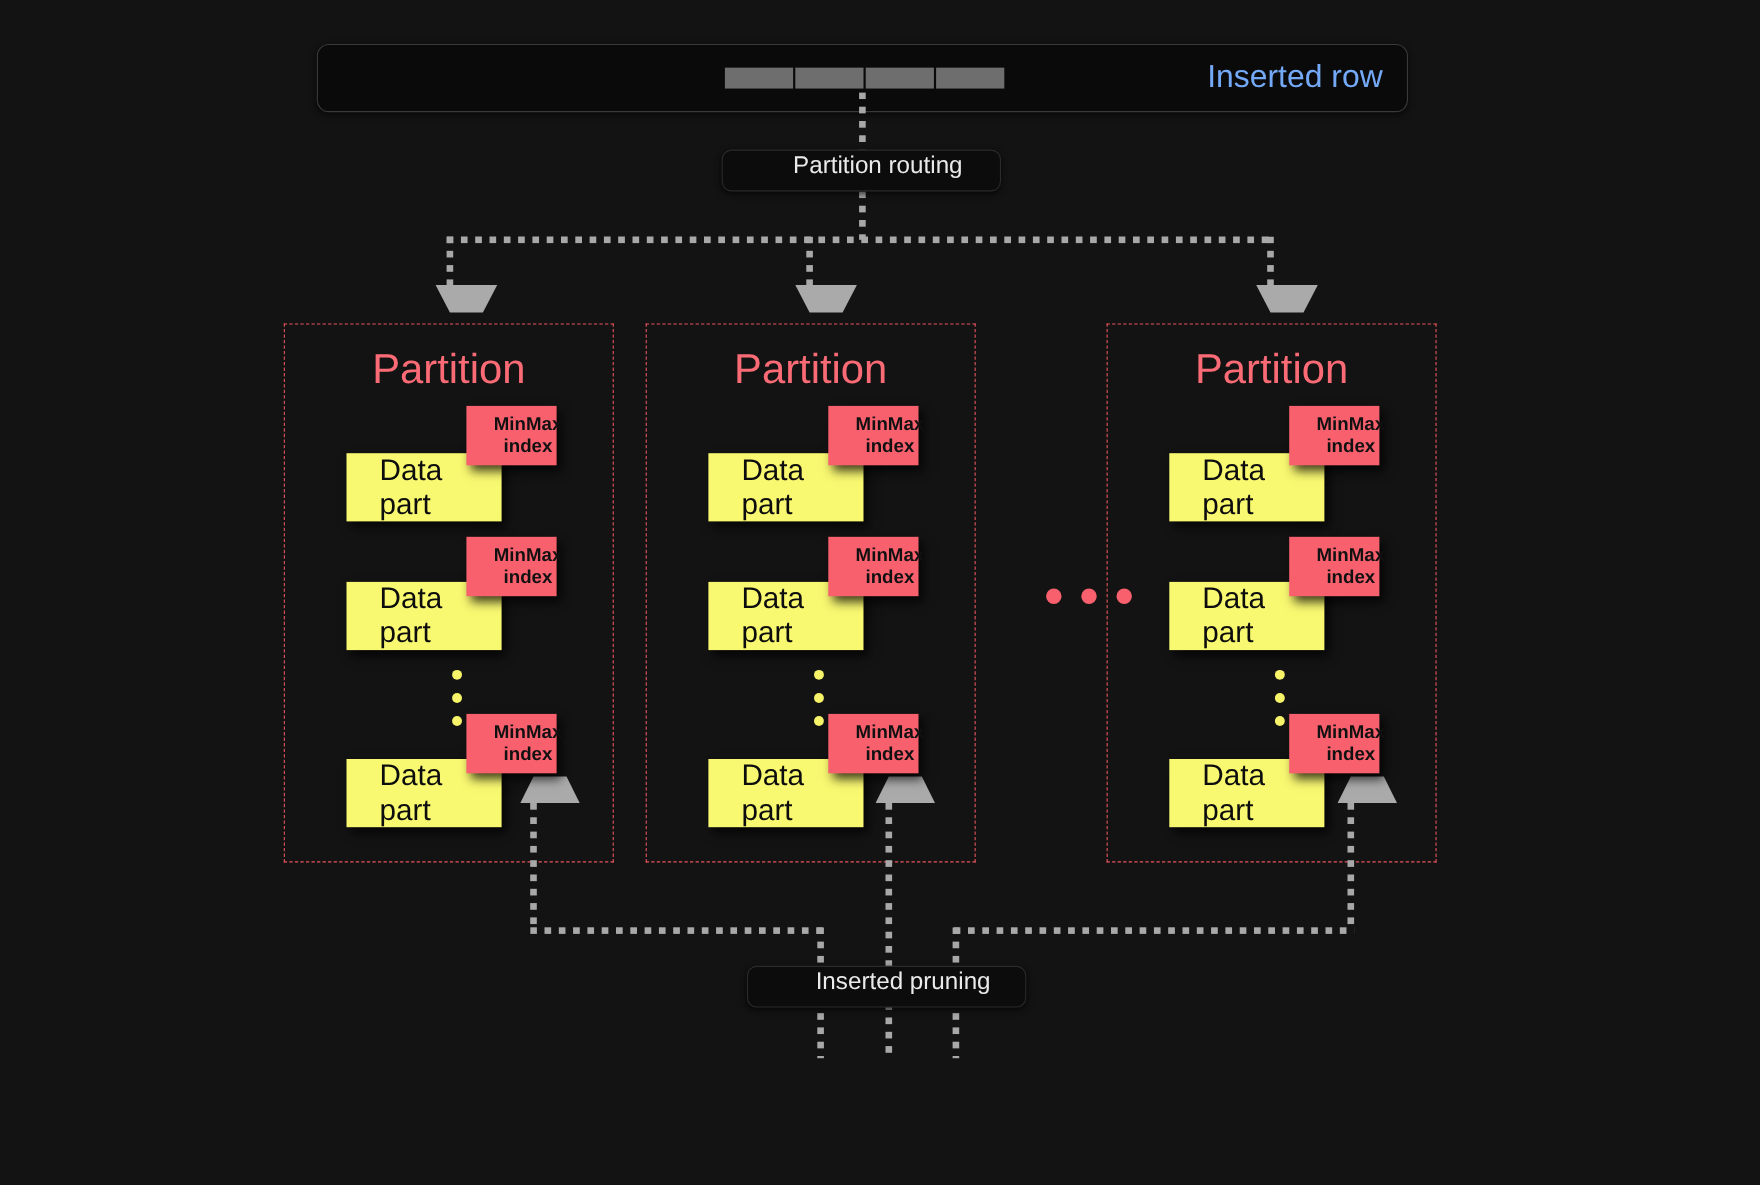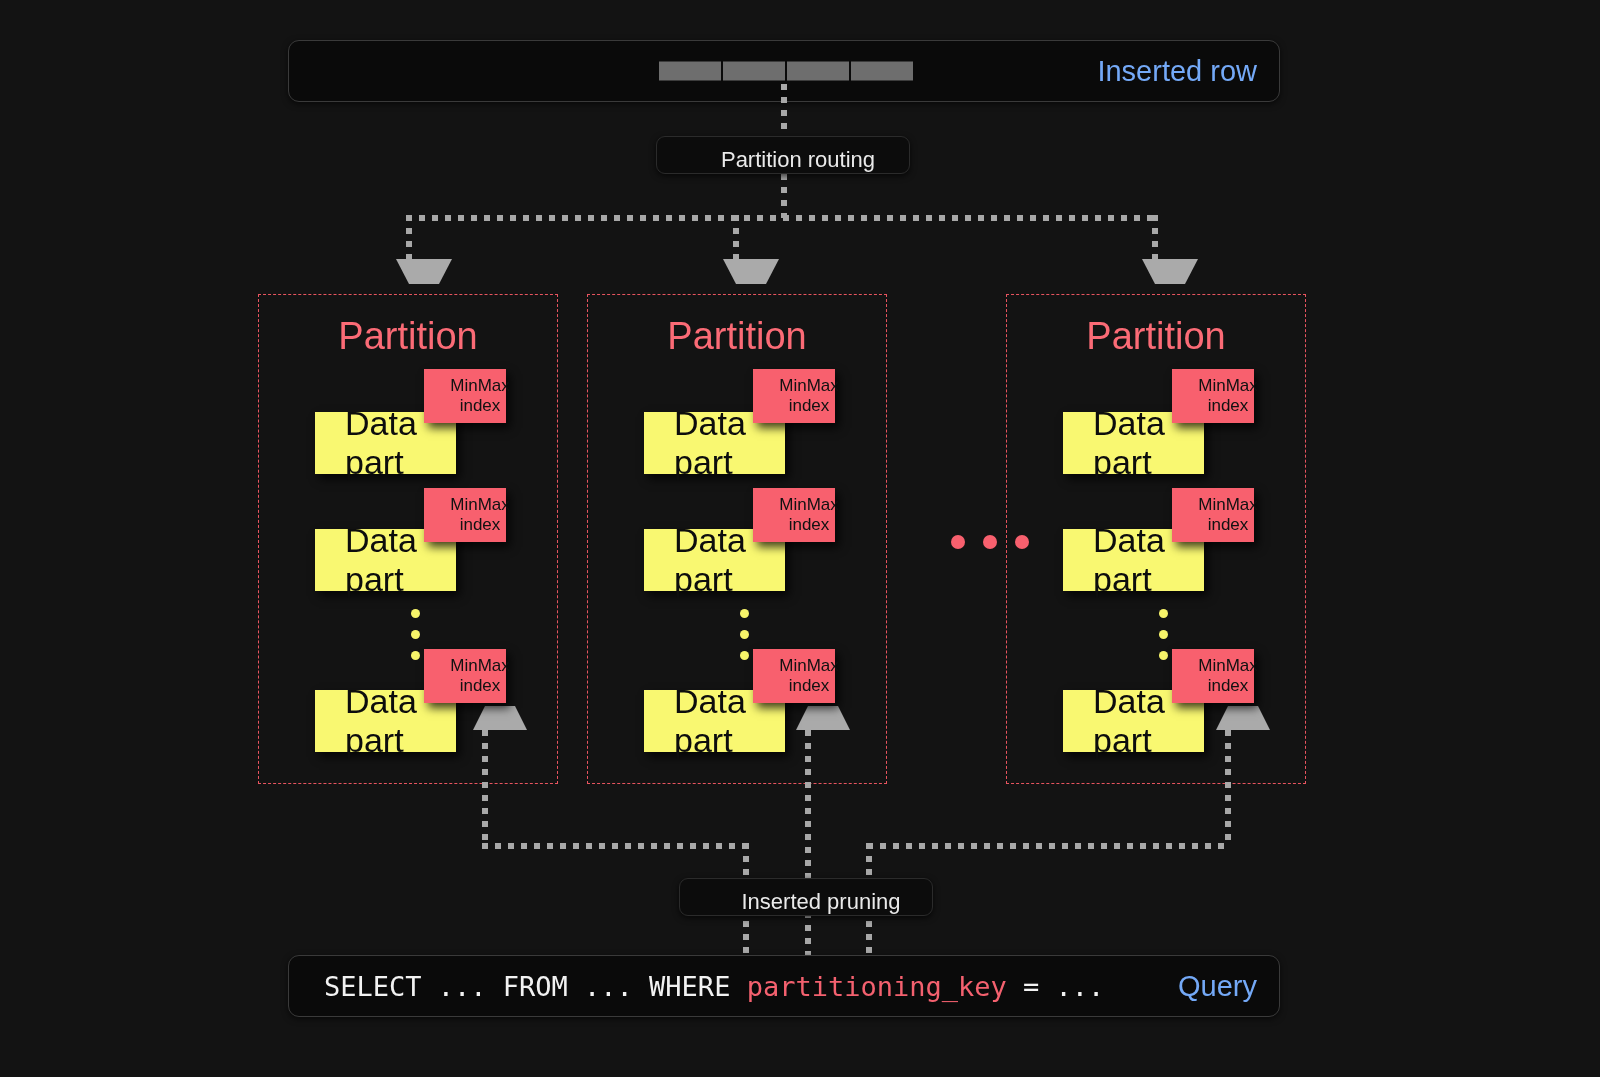--- a/index.html
+++ b/index.html
@@ -70,21 +70,21 @@
   }
   .query-text .key { color: #f4616f; }
 
   
   .pill {
     background: #0c0c0c;
     border: 1px solid #2b2b2b;
     border-radius: 9px;
     box-shadow: 0 2px 6px rgba(0,0,0,.7);
     display: flex;
-    align-items: flex-end;
+    align-items: flex-start;
     justify-content: center;
     color: #eaeaea;
     font-size: 22px;
     z-index: 6;
   }
 
   
   .partition {
     border: 2px dashed #e8545f;
     border-width: 0;
@@ -100,38 +100,39 @@
     right: 0;
     text-align: center;
     color: #fb6b76;
     font-size: 38px;
   }
 
   
   .data-part {
     background: #f9f871;
     color: #0d0d0d;
-    font-size: 34px;
+    font-size: 27px;
     display: flex;
     align-items: center;
     justify-content: center;
     box-shadow: 4px 5px 9px rgba(0,0,0,.75);
     z-index: 3;
   }
   .minmax {
     background: #f8606e;
     color: #111;
     font-size: 17px;
     line-height: 1.15;
     text-align: center;
     display: flex;
     align-items: center;
     justify-content: center;
     box-shadow: 4px 5px 9px rgba(0,0,0,.75);
     z-index: 4;
+    font-weight: bold;
   }
 
   
   .vdots { display: flex; flex-direction: column; gap: 12px; align-items: center; }
   .vdot { width: 9px; height: 9px; border-radius: 50%; background: #f7f46a; }
 
   
   .hdots { display: flex; flex-direction: row; gap: 18px; align-items: center; }
   .hdot { width: 14px; height: 14px; border-radius: 50%; background: #f8606e; }
 
@@ -300,18 +301,14 @@
   <div class="abs dot-h" style="left:482px; top:843px; width:266px;"></div>
   <div class="abs dot-h" style="left:867px; top:843px; width:364px;"></div>
 
   <div class="abs dot-v" style="left:743px; top:843px; height:119px;"></div>
   <div class="abs dot-v" style="left:866px; top:843px; height:119px;"></div>
 
   <div class="abs pill" style="left:679px; top:878px; width:254px; height:38px;">
     <span>Inserted pruning</span>
   </div>
 
-  <div class="abs bar" style="left:288px; top:955px; width:992px; height:62px;">
-    <div class="query-text"><span>SELECT ... FROM ... WHERE </span><span class="key">partitioning_key</span><span> = ...</span></div>
-    <div class="bar-label">Query</div>
-  </div>
 
 </div>
 
 </body></html>

